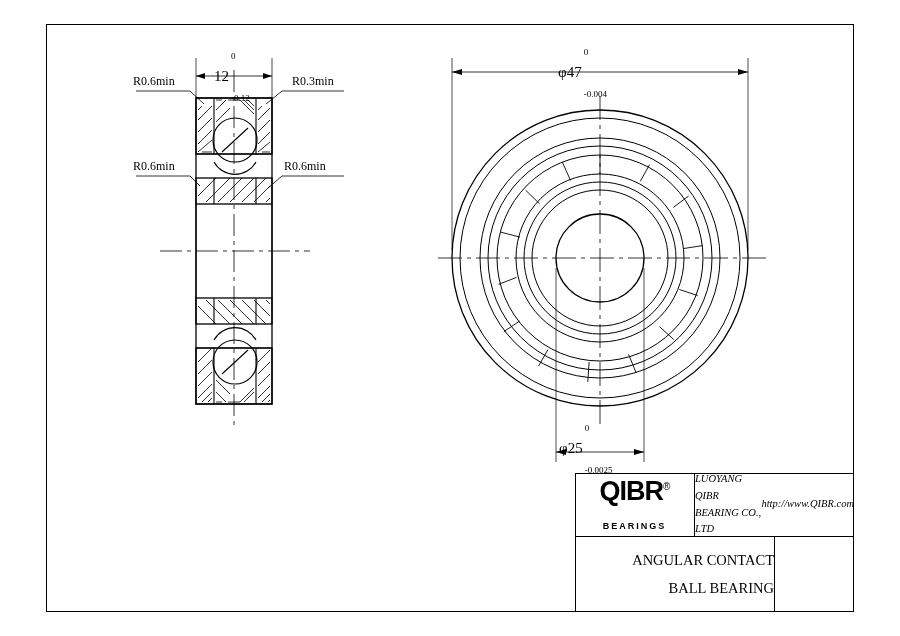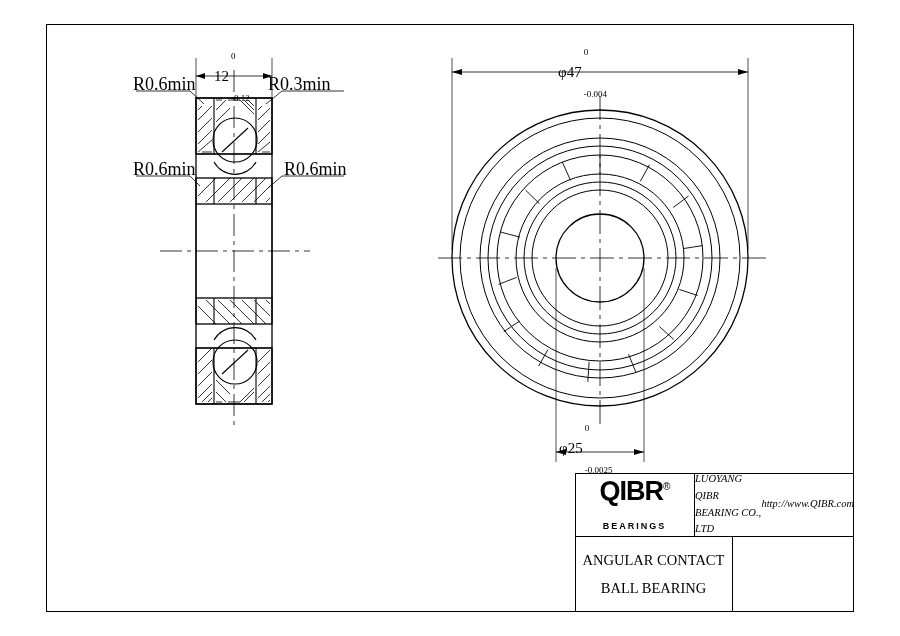--- a/index.html
+++ b/index.html
@@ -16,33 +16,33 @@
     box-sizing:border-box;
   }
   svg.draw{position:absolute;left:0;top:0;width:900px;height:636px;}
 
   
   .txt{position:absolute;font-family:"Liberation Serif", serif;white-space:nowrap;}
   .dim{font-size:15px;}
   .frac{display:inline-block;vertical-align:middle;line-height:1;}
   .fr-top{font-size:9px;display:block;text-align:left;}
   .fr-bot{font-size:9px;display:block;text-align:left;margin-top:33px;}
-  .rmin{font-size:18px;}
+  .rmin{font-size:12px;}
 
   
   .tb{position:absolute;left:575px;top:473px;width:279px;height:139px;box-sizing:border-box;}
   .tb .row{position:absolute;left:0;width:279px;box-sizing:border-box;}
   .tb-top{top:0;height:64px;border-bottom:1px solid #000;display:flex;}
   .tb-logo{width:120px;display:flex;flex-direction:column;justify-content:center;align-items:center;border-right:1px solid #000;height:100%;box-sizing:border-box;}
   .logo-main{font-family:"Liberation Sans", sans-serif;font-weight:bold;font-size:27px;letter-spacing:-1px;line-height:1;}
   .logo-reg{font-size:10px;vertical-align:super;font-weight:normal;}
   .logo-sub{font-family:"Liberation Sans", sans-serif;font-size:9px;letter-spacing:2px;font-weight:bold;margin-top:16px;}
   .tb-company{flex:1;display:flex;flex-direction:row;justify-content:center;align-items:center;font-size:10.5px;line-height:1.6;font-style:italic;}
   .tb-bottom{top:64px;height:75px;display:flex;}
-  .tb-desc{width:158px;border-right:1px solid #000;display:flex;flex-direction:column;justify-content:center;align-items:center;font-size:14.5px;line-height:1.9;box-sizing:border-box;}
+  .tb-desc{width:200px;border-right:1px solid #000;display:flex;flex-direction:column;justify-content:center;align-items:flex-end;font-size:14.5px;line-height:1.9;box-sizing:border-box;}
   .tb-pn{flex:1;display:flex;flex-direction:column;box-sizing:border-box;}
   .tb-pn-label{height:37px;display:flex;justify-content:center;align-items:center;font-size:13.5px;border-bottom:1px solid #000;box-sizing:border-box;}
   .tb-pn-value{flex:1;display:flex;justify-content:center;align-items:center;font-size:15.5px;}
   .tb-outer{position:absolute;left:0;top:0;width:279px;height:139px;border:1px solid #000;box-sizing:border-box;pointer-events:none;}
 </style>
 </head>
 <body>
 
 <div id="sheet">
 
@@ -220,21 +220,21 @@
 
   <div class="txt dim" style="left:558px;top:48px;">
     <span>φ</span><span>47</span><span class="frac" style="margin-left:2px;"><span class="fr-top">0</span><span class="fr-bot">-0.004</span></span>
   </div>
 
   <div class="txt dim" style="left:559px;top:424px;">
     <span>φ</span><span>25</span><span class="frac" style="margin-left:2px;"><span class="fr-top">0</span><span class="fr-bot">-0.0025</span></span>
   </div>
 
   <div class="txt rmin" style="left:133px;top:74px;">R0.6min</div>
-  <div class="txt rmin" style="left:268px;top:74px;">R0.3min</div>
+  <div class="txt rmin" style="left:292px;top:74px;">R0.3min</div>
   <div class="txt rmin" style="left:133px;top:159px;">R0.6min</div>
   <div class="txt rmin" style="left:284px;top:159px;">R0.6min</div>
 
   <div class="tb">
     <div class="row tb-top">
       <div class="tb-logo">
         <div class="logo-main"><span>QIBR</span><span class="logo-reg">®</span></div>
         <div class="logo-sub">BEARINGS</div>
       </div>
       <div class="tb-company">

